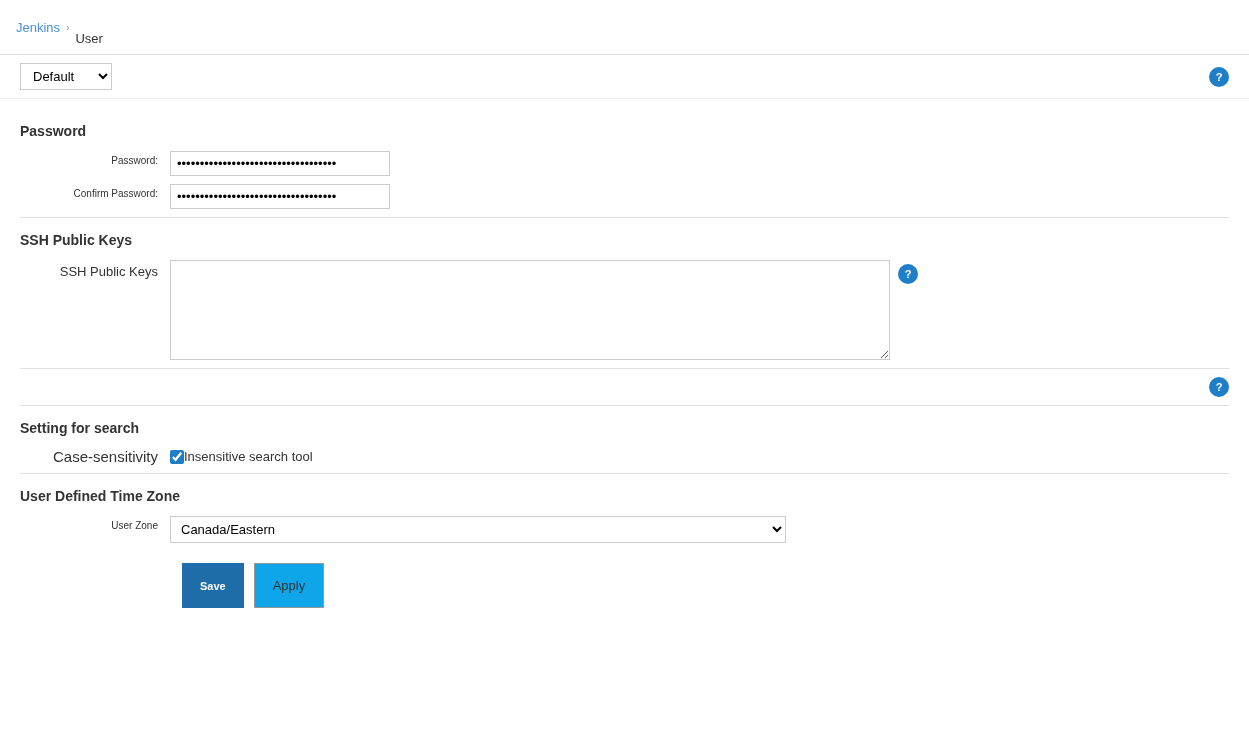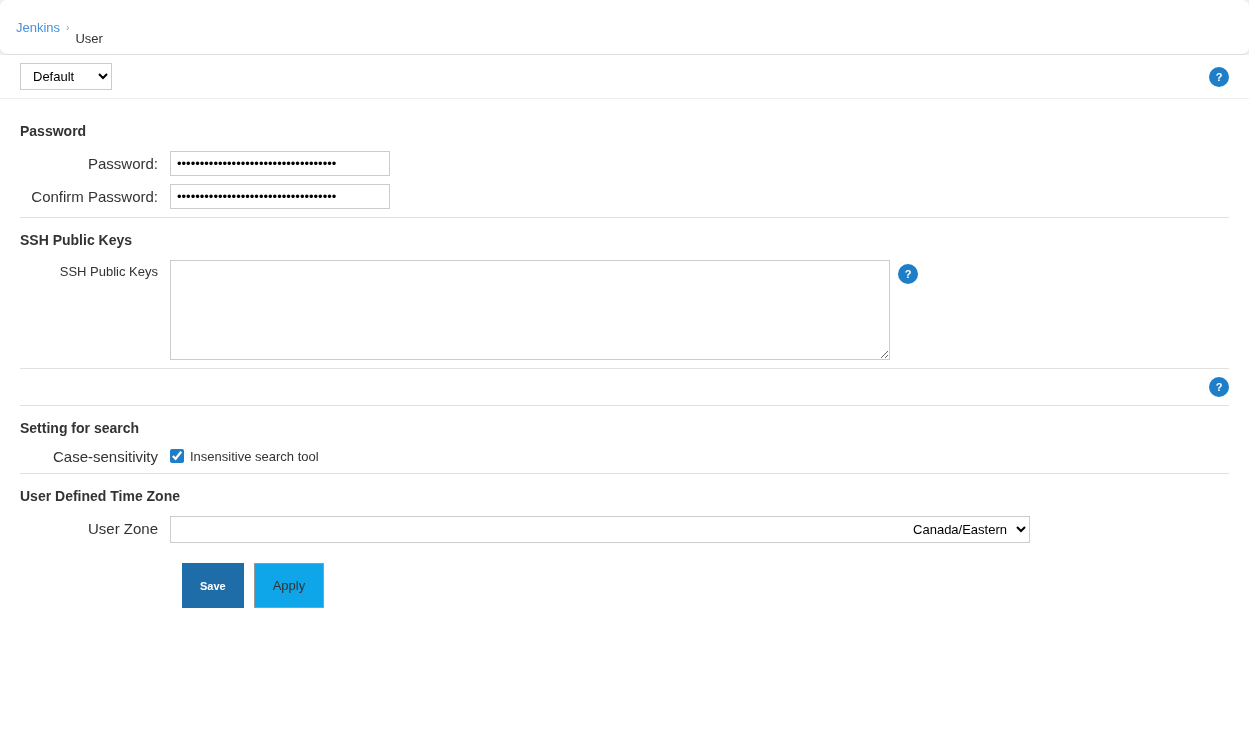--- a/index.html
+++ b/index.html
@@ -11,21 +11,20 @@
     }
     
     .breadcrumb-bar {
       background: #fff;
       border-bottom: 1px solid #ddd;
       padding: 8px 16px;
       display: flex;
       align-items: center;
       gap: 6px;
       font-size: 13px;
-      border-radius: 7px;
     }
     .breadcrumb-separator {
       color: #999;
       font-size: 10px;
     }
     .breadcrumb-link {
       color: #4a90d9;
       text-decoration: none;
       cursor: pointer;
     }
@@ -98,21 +97,21 @@
       display: flex;
       align-items: flex-start;
       margin-bottom: 8px;
     }
     .form-label {
       width: 150px;
       min-width: 150px;
       text-align: right;
       padding-right: 12px;
       padding-top: 4px;
-      font-size: 15px;
+      font-size: 10px;
       color: #333;
     }
     .form-input {
       flex: 1;
       max-width: 500px;
     }
     input[type="password"] {
       border: 1px solid #ccc;
       padding: 4px 6px;
       font-size: 13px;
@@ -176,38 +175,37 @@
     .checkbox-label {
       width: 150px;
       min-width: 150px;
       text-align: right;
       padding-right: 12px;
       font-size: 15px;
       color: #333;
     }
     .checkbox-wrapper {
       display: flex;
-      gap: 6px;
+      align-items: center;
     }
     input[type="checkbox"] {
       width: 14px;
       height: 14px;
       accent-color: #1e7ec8;
       cursor: pointer;
     }
 
     
     .timezone-select {
-      width: 860px;
+      width: 616px;
       padding: 4px 6px;
       font-size: 13px;
       border: 1px solid #ccc;
       background: #fff;
       outline: none;
-      text-align: right;
     }
 
     
     .action-buttons {
       display: flex;
       gap: 10px;
       margin-top: 20px;
       margin-left: 162px;
     }
     .btn-save {

